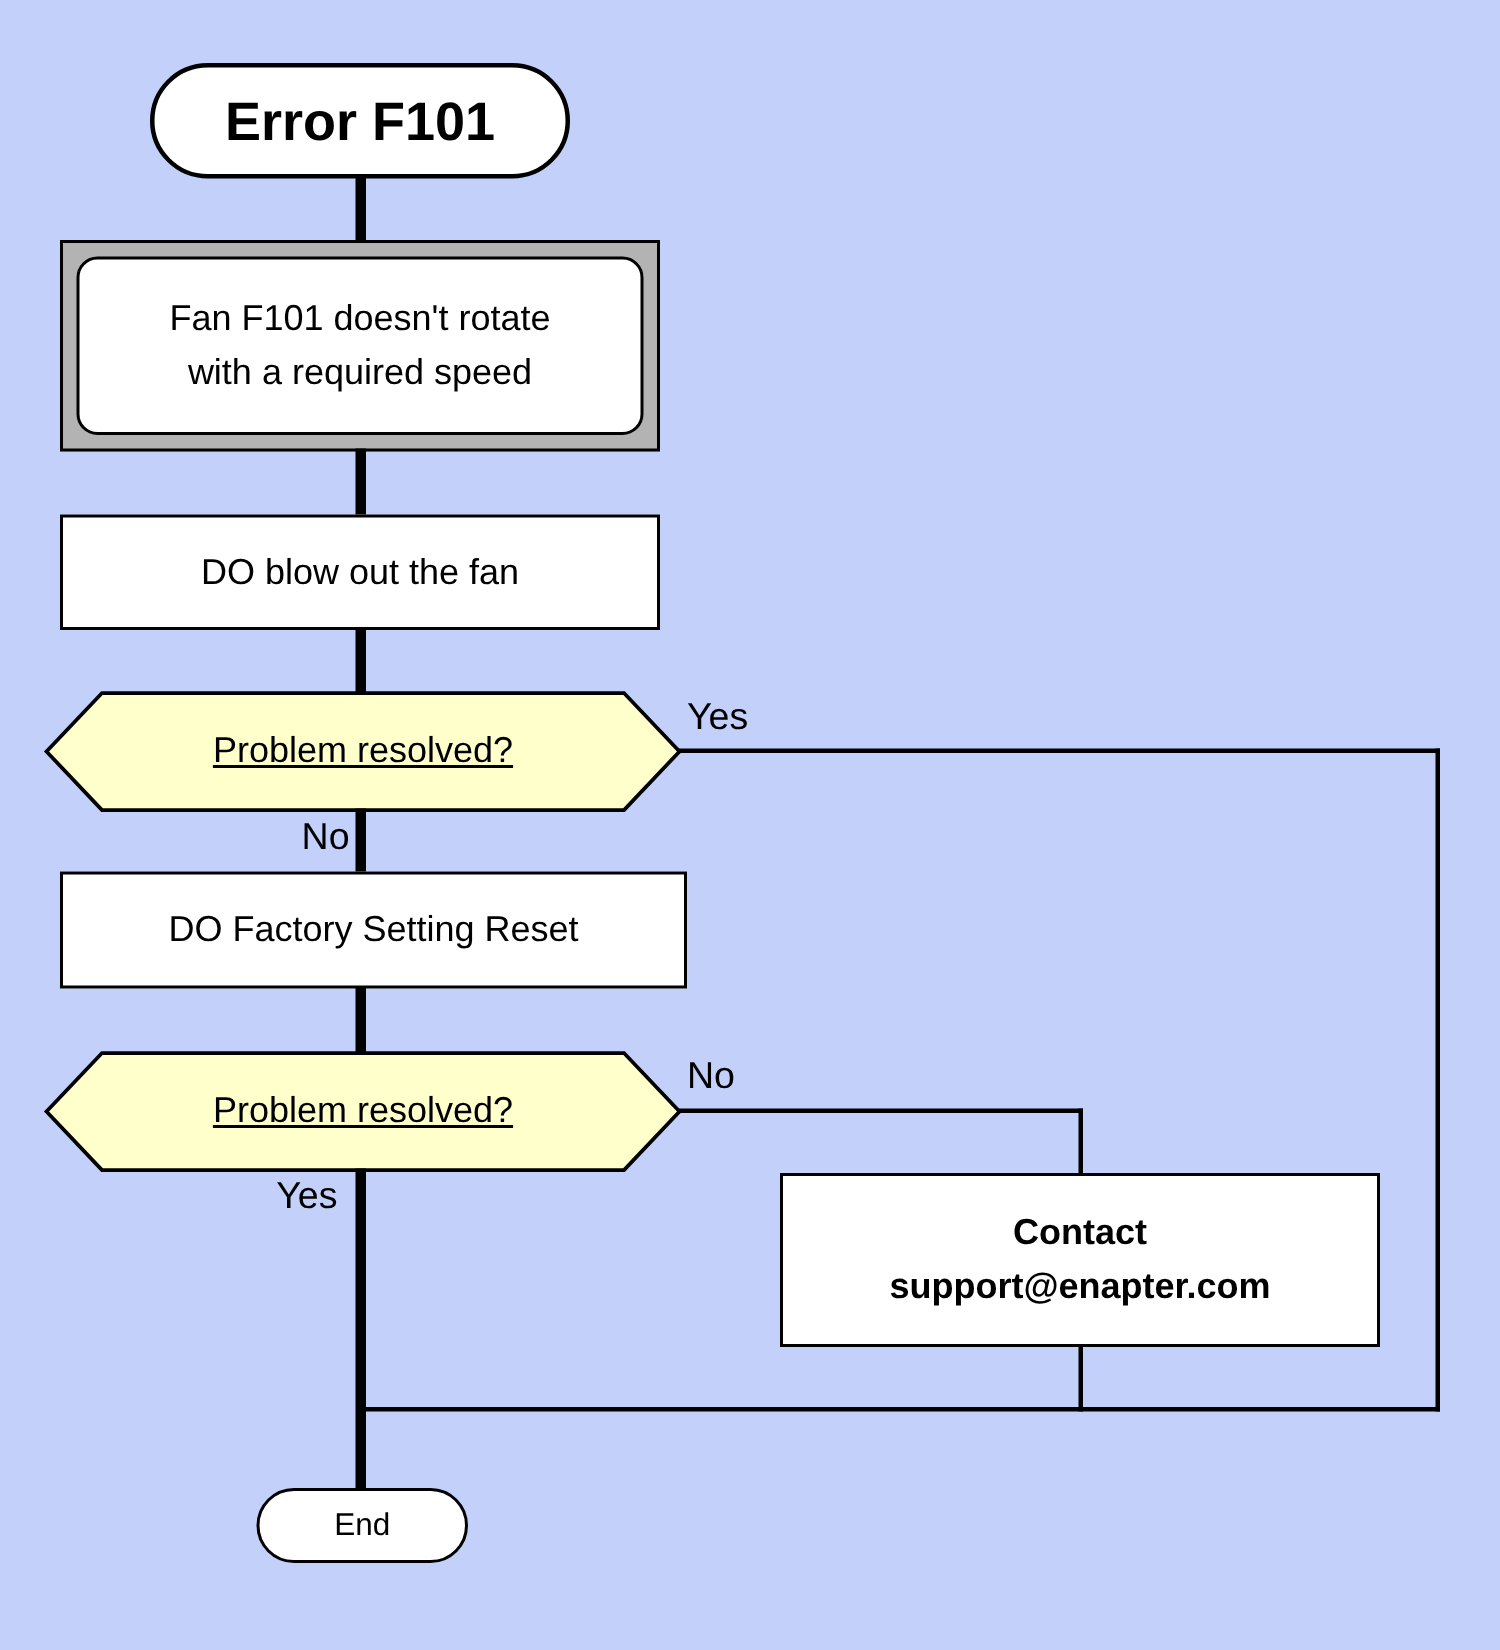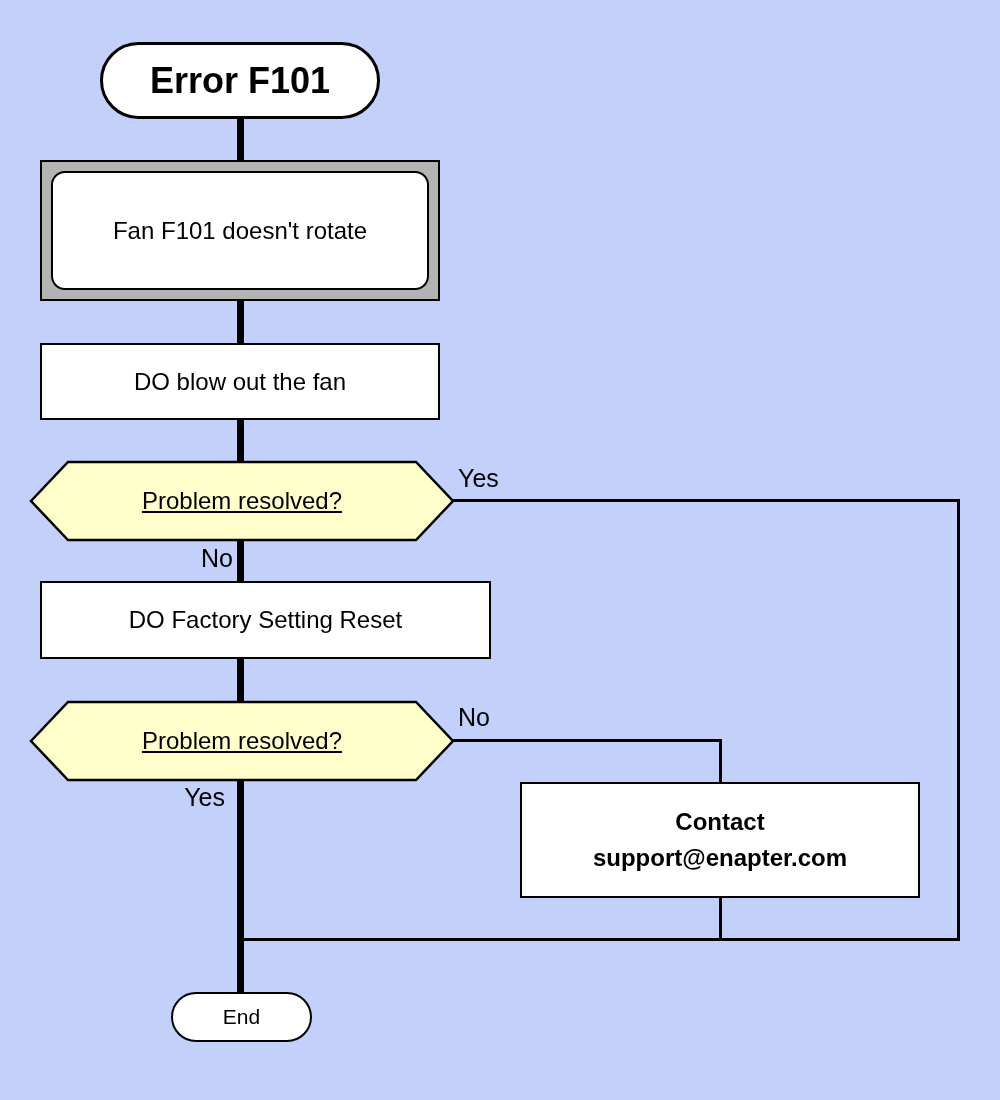--- a/index.html
+++ b/index.html
@@ -65,21 +65,21 @@
     box-sizing: border-box;
     display: flex;
     flex-direction: column;
     align-items: center;
     justify-content: center;
     font-size: 24px;
     line-height: 36px;
     text-align: center;
   }
   .process.step-blow   { left: 40px;  top: 343px; width: 400px; height: 77px;  }
-  .process.step-reset  { left: 40px;  top: 581px; width: 451px; height: 78px;  }
+  .process.step-reset  { left: 40px;  top: 581px; width: 418px; height: 78px;  }
   .process.contact-box { left: 520px; top: 782px; width: 400px; height: 116px; font-weight: bold; }
   .decision {
     position: absolute;
     width: 426px; height: 82px;
   }
   .decision.decision-1 { left: 29px; top: 460px; }
   .decision.decision-2 { left: 29px; top: 700px; }
   .decision svg { position: absolute; left: 0; top: 0; }
   .decision .hex-label {
     position: absolute;
@@ -125,20 +125,21 @@
 
   <div class="terminator start-node">
     <span>Error F101</span>
   </div>
 
   <div class="conn conn-start-fault"></div>
 
   <div class="framed">
     <div class="framed-inner">
       <span>Fan F101 doesn't rotate</span>
+      <span>with a required speed</span>
     </div>
   </div>
 
   <div class="conn conn-fault-blow"></div>
 
   <div class="process step-blow">
     <span>DO blow out the fan</span>
   </div>
 
   <div class="conn conn-blow-dec1"></div>

